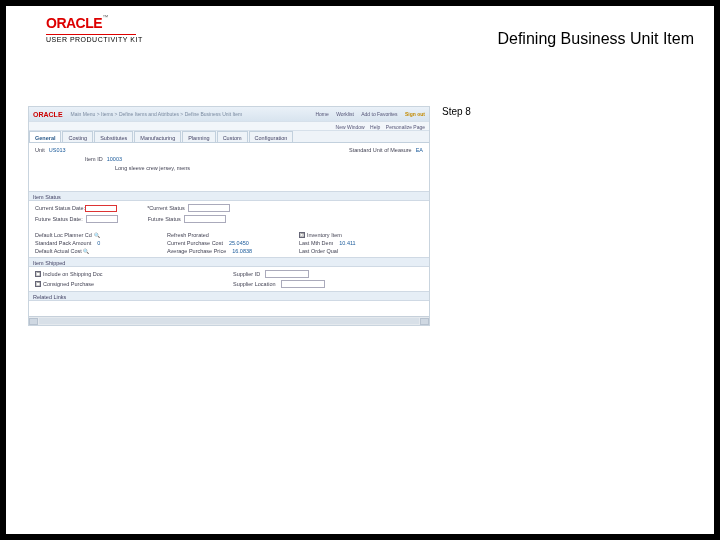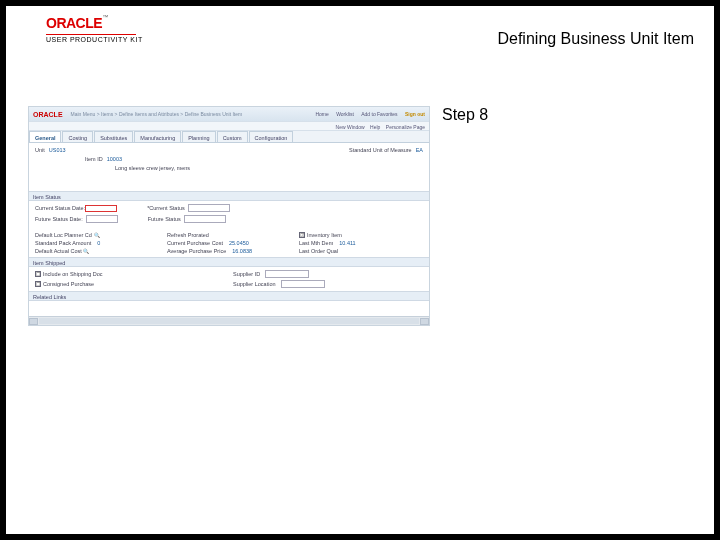--- a/index.html
+++ b/index.html
@@ -8,21 +8,21 @@
   .header { position: relative; height: 50px; padding: 10px 16px 0 40px; }
   .logo-block { position: absolute; left: 40px; top: 8px; }
   .logo-oracle { color: #d00; font-weight: bold; font-size: 14px; letter-spacing: -0.5px; }
   .logo-tm { font-size: 6px; vertical-align: top; color: #666; }
   .logo-sub { font-size: 7px; letter-spacing: 0.5px; color: #000; margin-top: 1px; }
   .logo-rule { height: 1px; background: #d00; width: 90px; margin-top: 2px; }
   .page-title { position: absolute; right: 20px; top: 24px; font-size: 16px; color: #000; }
   .content { position: absolute; top: 100px; left: 22px; right: 20px; }
   .left-col { float: left; width: 402px; }
   .right-col { float: right; width: 260px; padding-left: 8px; }
-  .step-label { font-size: 16px; color: #000; margin-bottom: 18px; }
+  .step-label { font-size: 10px; color: #000; margin-bottom: 18px; }
   .instruction { font-size: 13.5px; line-height: 1.4; color: #000; }
   .instruction b { font-weight: bold; }
 
   
   .app { width: 402px; height: 220px; border: 1px solid #c9d4de; background: #f6f9fc; font-size: 6px; color: #555; position: relative; }
   .app-top { background: linear-gradient(#eaf1f8,#d8e4ef); height: 14px; display: flex; align-items: center; padding: 0 4px; }
   .brand { color: #c00; font-weight: bold; font-size: 7px; }
   .crumb { margin-left: 8px; color: #7a8aa0; flex: 1; font-size: 5px; }
   .toplinks { color: #557; font-size: 5px; }
   .toplinks span { margin-left: 6px; }

